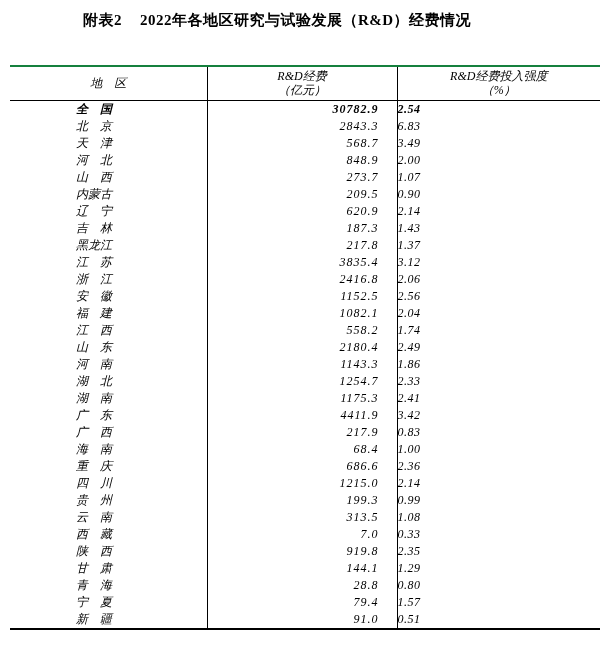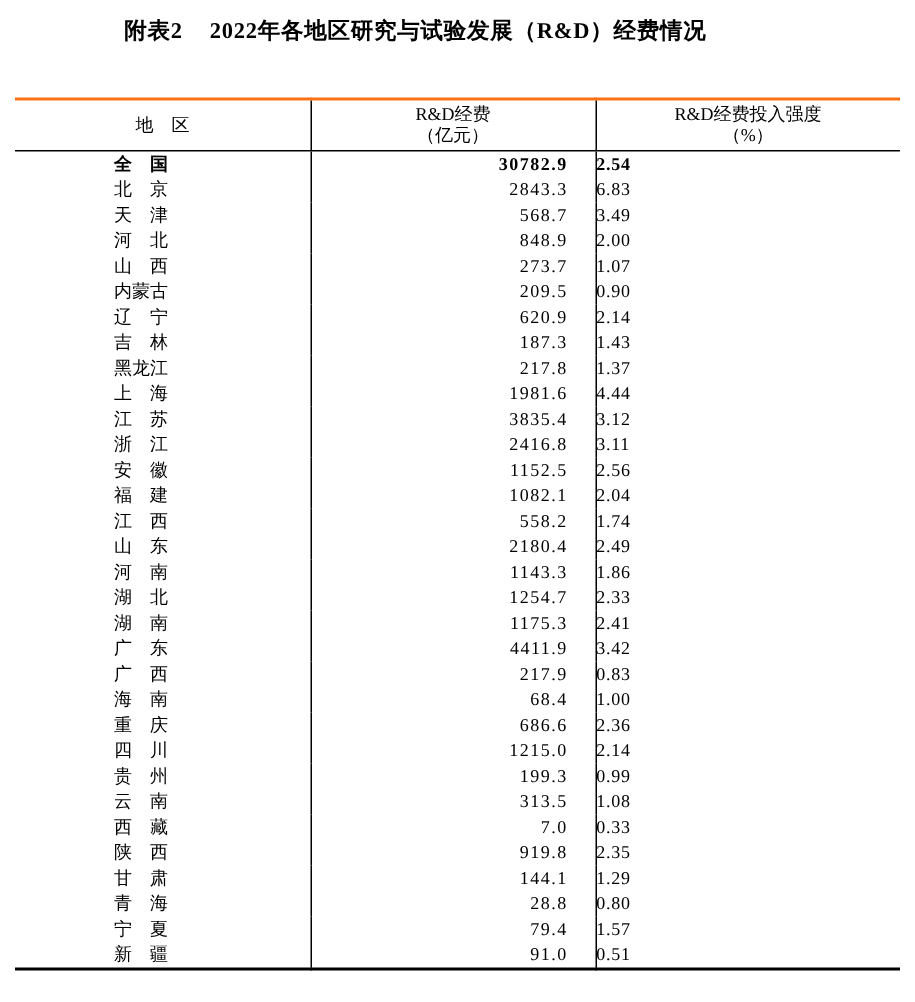--- a/index.html
+++ b/index.html
@@ -20,22 +20,23 @@
     letter-spacing: 0.5px;
     white-space: nowrap;
   }
   .doc-title .title-gap { display: inline-block; width: 18px; }
   table.stat-table {
     position: absolute;
     left: 10px; top: 65px;
     width: 590px;
     border-collapse: collapse;
     table-layout: fixed;
-    border-top: 2px solid #f97316;
+    border-top: 2px solid #15803d;
     border-bottom: 2px solid #000;
+    font-style: italic;
   }
   thead tr { height: 34px; }
   thead th {
     border-bottom: 1px solid #000;
     font-weight: normal;
     font-size: 12px;
     line-height: 14px;
     text-align: center;
     vertical-align: middle;
     padding: 1px 0 2px 0;
@@ -131,36 +132,31 @@
     <td class="num-cell col-sep">187.3</td>
     <td class="num2-cell col-sep">1.43</td>
   </tr>
 
   <tr>
     <td class="region-cell"><span>黑龙江</span></td>
     <td class="num-cell col-sep">217.8</td>
     <td class="num2-cell col-sep">1.37</td>
   </tr>
 
-  <tr>
-    <td class="region-cell"><span>上　海</span></td>
-    <td class="num-cell col-sep">1981.6</td>
-    <td class="num2-cell col-sep">4.44</td>
-  </tr>
 
   <tr>
     <td class="region-cell"><span>江　苏</span></td>
     <td class="num-cell col-sep">3835.4</td>
     <td class="num2-cell col-sep">3.12</td>
   </tr>
 
   <tr>
     <td class="region-cell"><span>浙　江</span></td>
     <td class="num-cell col-sep">2416.8</td>
-    <td class="num2-cell col-sep">3.11</td>
+    <td class="num2-cell col-sep">2.06</td>
   </tr>
 
   <tr>
     <td class="region-cell"><span>安　徽</span></td>
     <td class="num-cell col-sep">1152.5</td>
     <td class="num2-cell col-sep">2.56</td>
   </tr>
 
   <tr>
     <td class="region-cell"><span>福　建</span></td>

